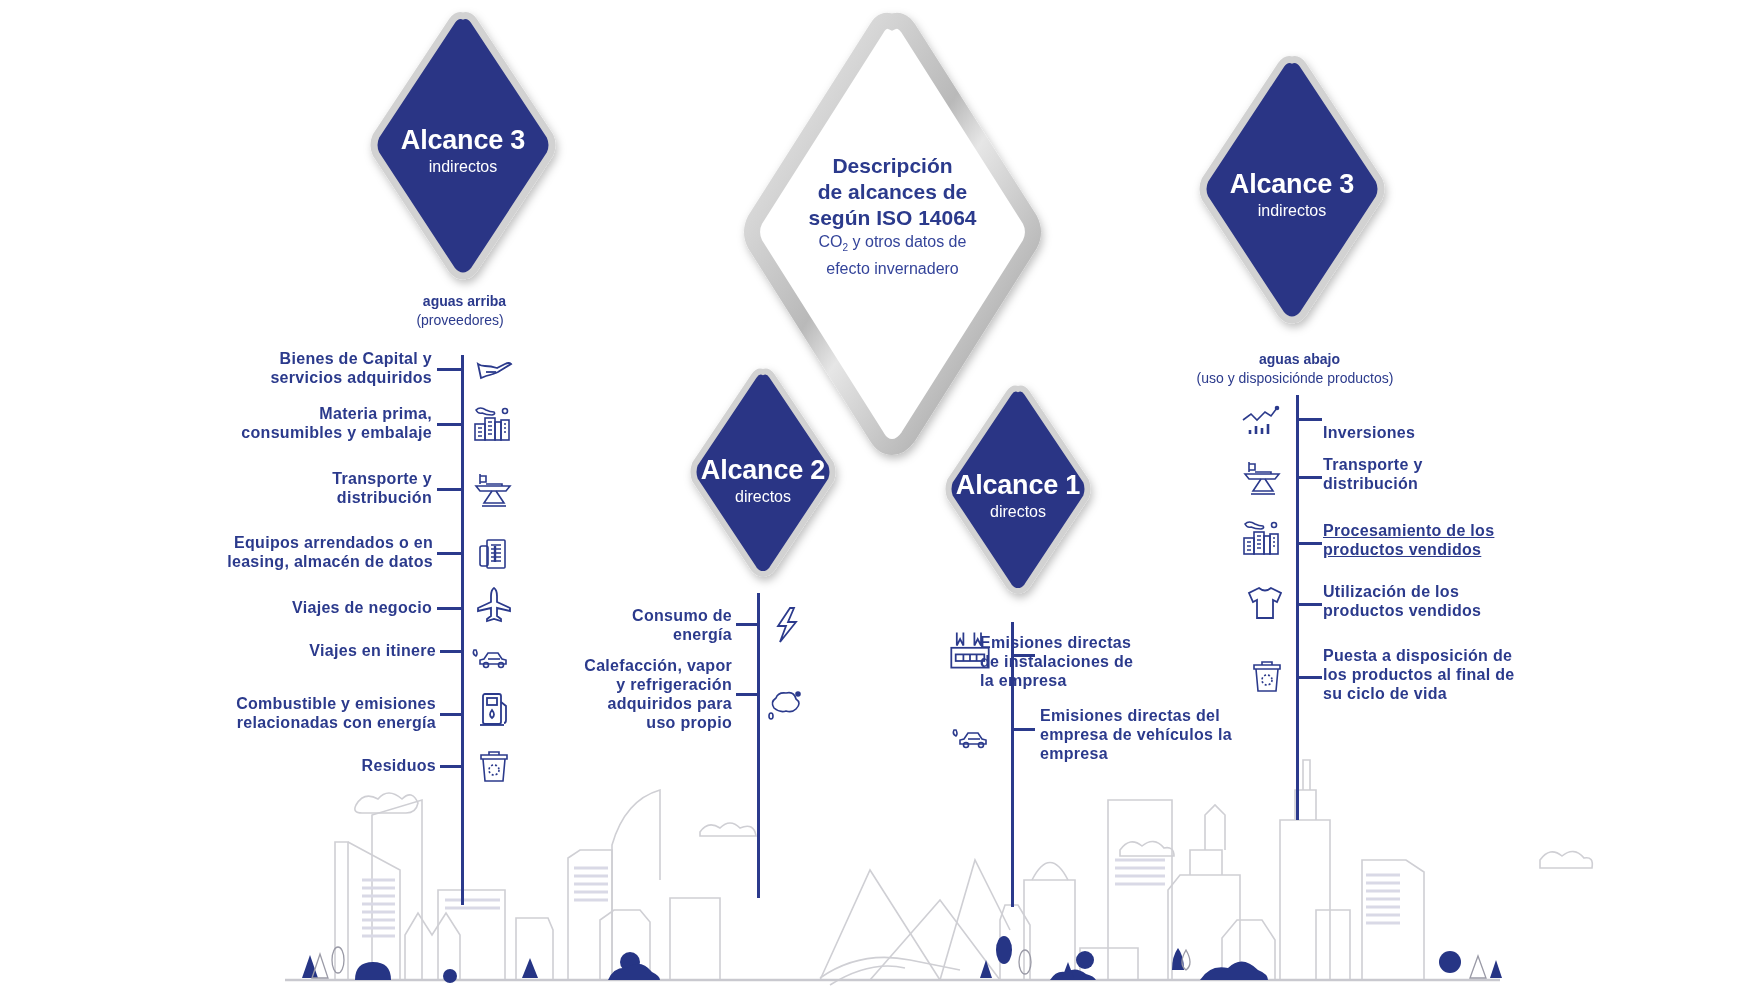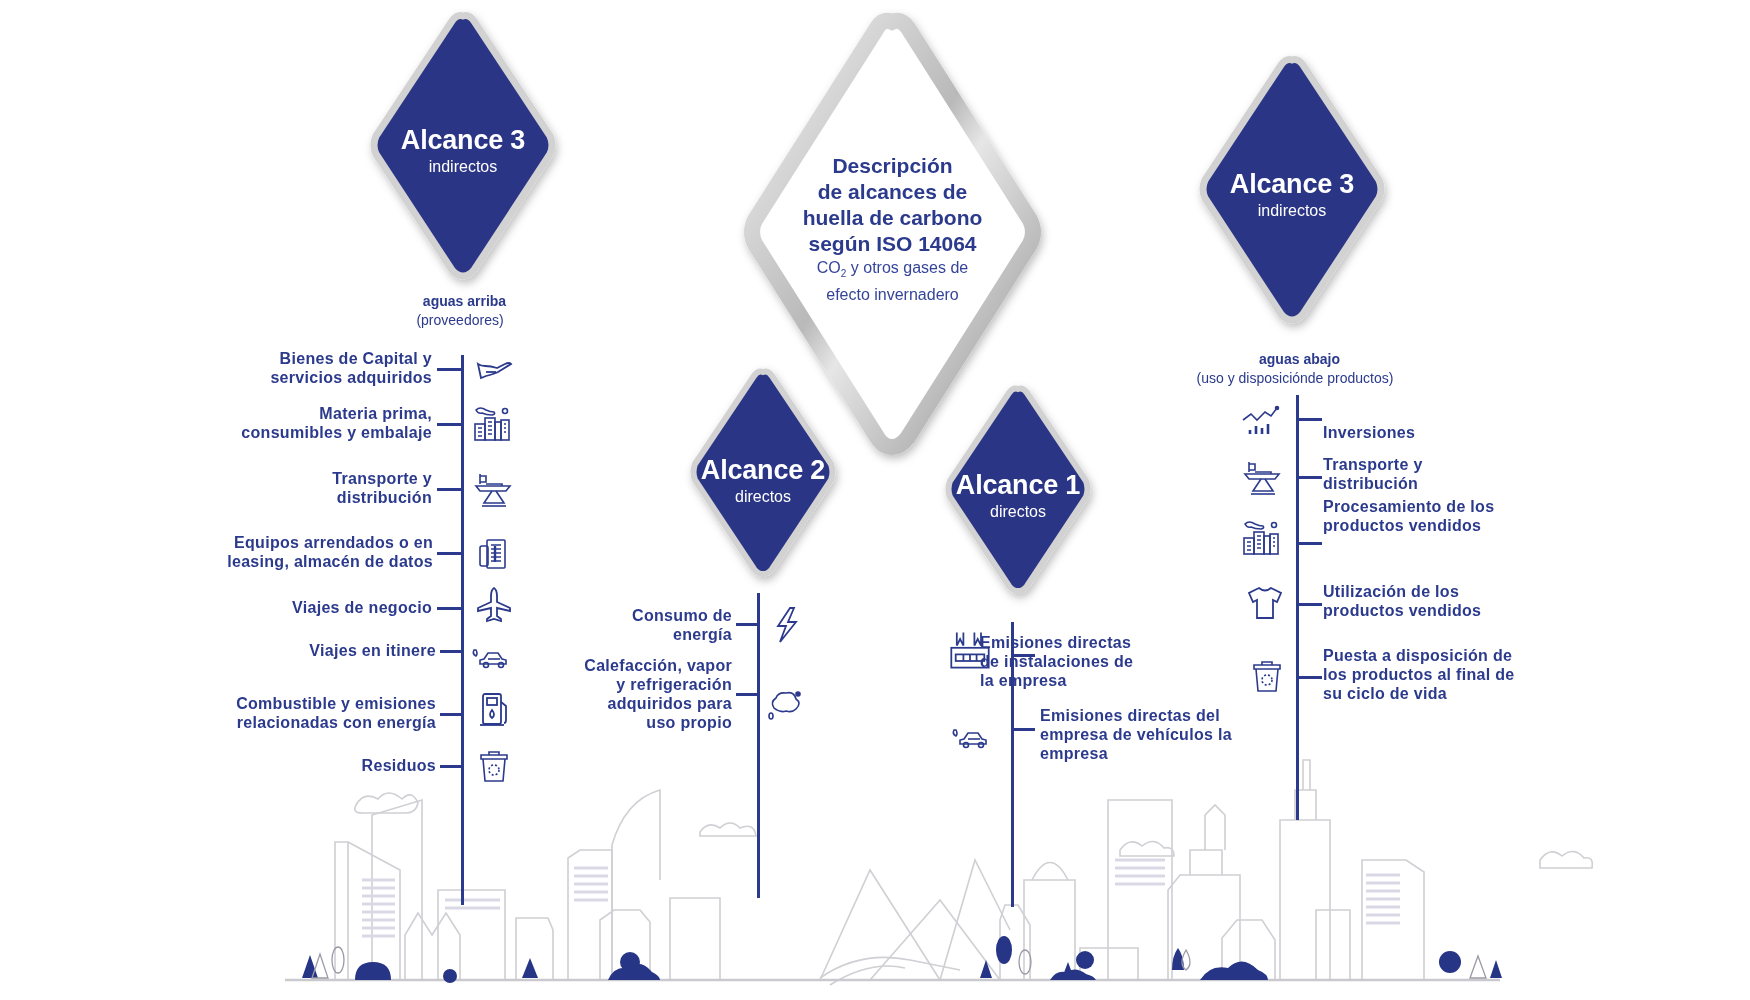--- a/index.html
+++ b/index.html
@@ -141,23 +141,22 @@
       </linearGradient>
       <filter id="shadow" x="-20%" y="-20%" width="140%" height="140%">
         <feDropShadow dx="2" dy="4" stdDeviation="4" flood-color="#000" flood-opacity="0.25"></feDropShadow>
       </filter>
     </defs>
     <path d="M147 12 Q156 8 163 18 L285 210 Q291 222 285 234 L163 427 Q156 437 147 437 Q138 437 132 427 L10 234 Q4 222 10 210 L132 18 Q138 8 147 12Z" fill="#ffffff" stroke="url(#silver)" stroke-width="16" filter="url(#shadow)"></path>
   </svg>
   <div class="c-text" style="top:143px;">
     <div class="c-title">Descripción</div>
     <div class="c-title">de alcances de</div>
-    <div class="c-title">huella de carbono</div>
     <div class="c-title">según ISO 14064</div>
-    <div class="c-sub"><span>CO</span><sub style="font-size:10px;">2</sub><span> y otros gases de</span></div>
+    <div class="c-sub"><span>CO</span><sub style="font-size:10px;">2</sub><span> y otros datos de</span></div>
     <div class="c-sub">efecto invernadero</div>
   </div>
 </div>
 
 <div class="diamond" style="left:368px; top:8px; width:190px; height:275px;">
   <svg viewBox="0 0 190 275">
     <path d="M95 8 Q101 6 106 13 L182 128 Q186 137 182 146 L106 262 Q101 268 95 268 Q89 268 84 262 L8 146 Q4 137 8 128 L84 13 Q89 6 95 8Z" fill="#2b3585" stroke="#d2d2d2" stroke-width="7" filter="url(#shadow)"></path>
   </svg>
   <div class="d-text" style="top:117px;">
     <div class="d-title">Alcance 3</div>
@@ -438,21 +437,21 @@
           <path d="M4 6 q4-4 10 0 q4 2 8 2 q2 2 -2 3 q-6 0 -10 -2 q-4 1 -6 -3z"></path>
           <circle cx="33" cy="7" r="2.5"></circle>
           <rect x="3" y="20" width="10" height="16"></rect>
           <rect x="13" y="14" width="10" height="22"></rect>
           <rect x="23" y="18" width="6" height="18"></rect>
           <rect x="29" y="16" width="8" height="20"></rect>
           <path d="M6 24h4M6 28h4M6 32h4M16 18h4M16 22h4M16 26h4M16 30h4M32 20h2M32 24h2M32 28h2"></path>
         </svg>
     </div>
     <div class="tick" style="left:1298px; top:542px; width:24px;"></div>
-    <div class="label l" style="left:1323px; top:497px; width:220px;">
+    <div class="label l" style="left:1323px; top:521px; width:220px;text-decoration:underline;">
         <div>Procesamiento de los</div>
         <div>productos vendidos</div>
       </div>
   </div>
   <div>
     <div class="icon" style="left:1245px; top:582px;">
       <svg viewBox="0 0 40 40" fill="none" stroke="#2b3a8c" stroke-width="1.8">
           <path d="M14 6 q6 5 12 0 l10 5 l-4 9 l-4 -2 v18 h-16 v-18 l-4 2 l-4 -9z"></path>
         </svg>
     </div>

